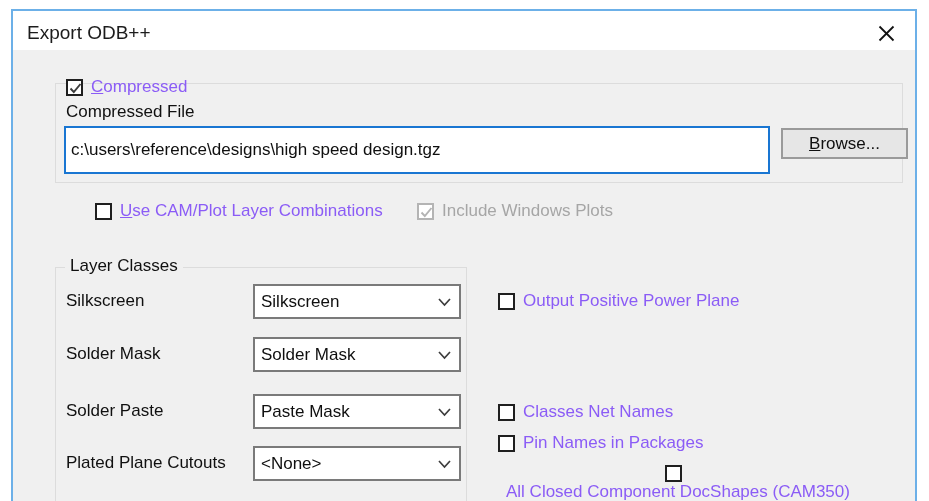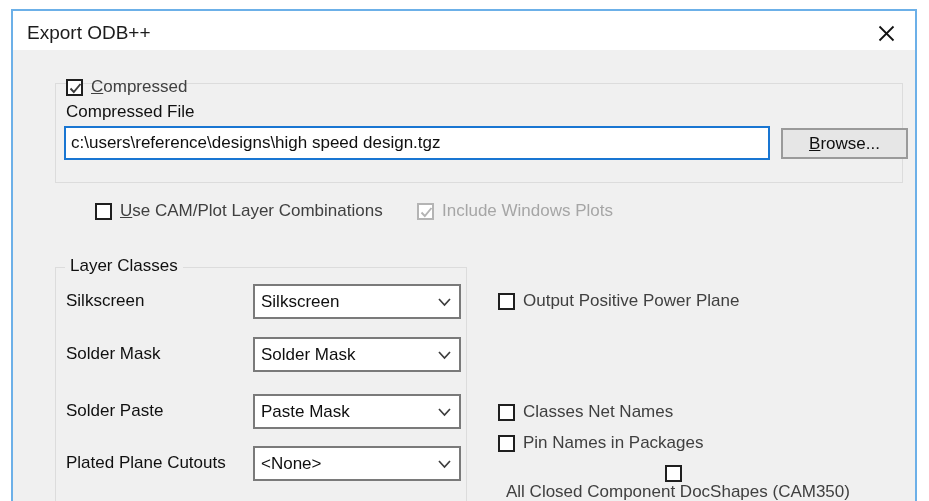--- a/index.html
+++ b/index.html
@@ -56,40 +56,40 @@
   #legend-layerclasses{ left:52px; top:200px; }
 
   
   .cb-row{position:absolute;display:flex;align-items:center;white-space:nowrap;cursor:default;}
   .cbox{
     width:17px;height:17px;border:2px solid #1f1f1f;background:#ffffff;
     box-sizing:border-box;position:relative;flex:none;
   }
   .cbox.disabled{border-color:#b4b4b4;}
   .cbox .tick{position:absolute;left:1px;top:0px;width:13px;height:13px;}
-  .cb-label{font-size:17px;color:#404040;margin-left:8px;}
+  .cb-label{font-size:17px;color:#8b5cf6;margin-left:8px;}
   .cb-label.disabled{color:#a6a6a6;}
   .u{text-decoration:underline;}
 
   
   #cb-compressed{ left:53px; top:21px; }
   .sub-label{
     position:absolute;font-size:17px;color:#101010;white-space:nowrap;
   }
   #lbl-compressed-file{ left:53px; top:46px; }
 
   .textinput{
     position:absolute;
     background:#ffffff;border:2px solid #1976d2;box-sizing:border-box;
     display:flex;align-items:center;
     font-size:17px;color:#0f0f0f;
     padding-left:5px;
     overflow:hidden;white-space:nowrap;
   }
-  #input-compressed-file{ left:51px; top:70px; width:706px; height:34px; }
+  #input-compressed-file{ left:51px; top:70px; width:706px; height:48px; }
 
   .btn{
     position:absolute;
     background:#e6e6e6;border:2px solid #9a9a9a;box-sizing:border-box;
     display:flex;align-items:center;justify-content:center;
     font-size:17px;color:#0f0f0f;cursor:default;
   }
   #btn-browse{ left:768px; top:72px; width:127px; height:31px; }
 
   

